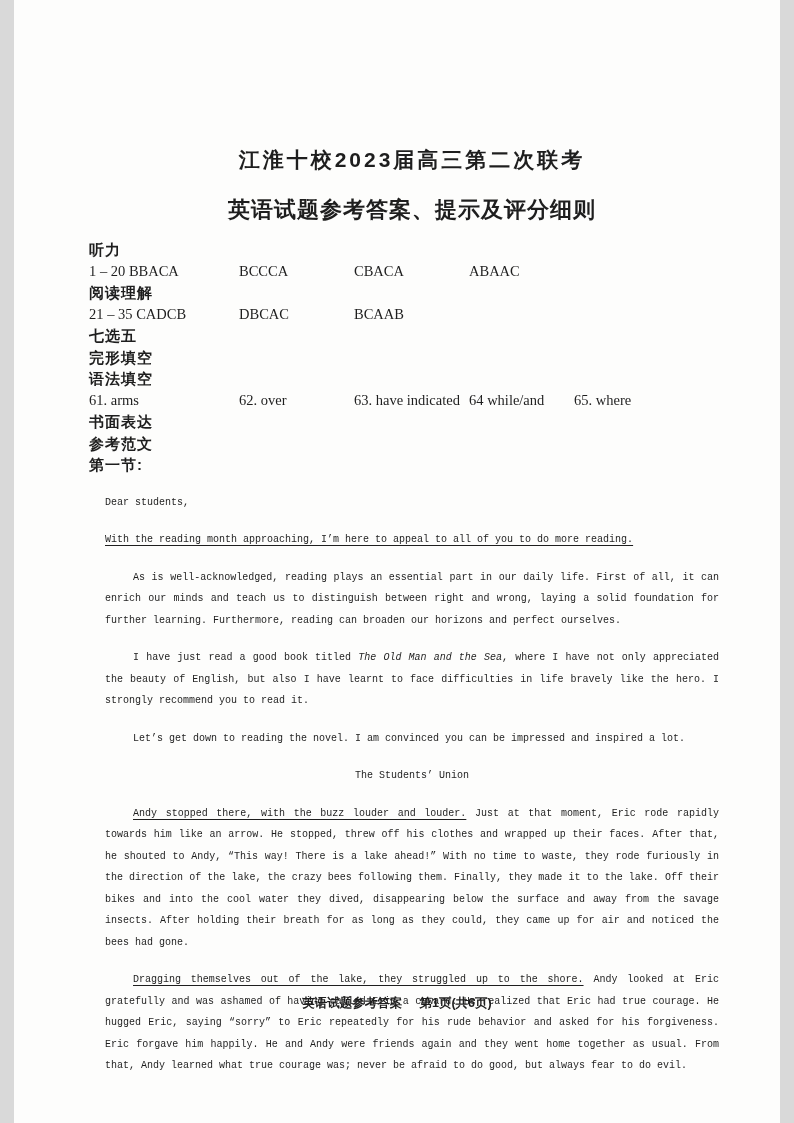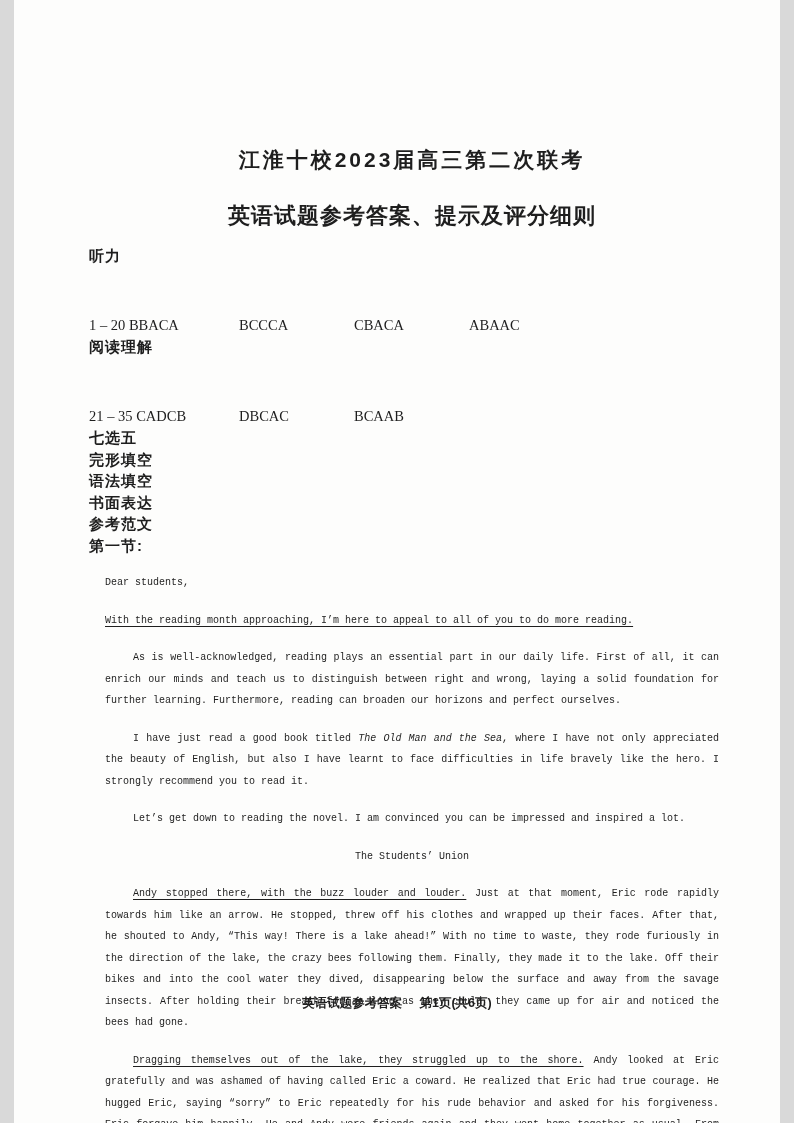--- a/index.html
+++ b/index.html
@@ -28,34 +28,34 @@
     text-align: center;
     font-size: 21px;
     letter-spacing: 3px;
     line-height: 28px;
   }
   .subtitle {
     text-align: center;
     font-size: 22px;
     letter-spacing: 1px;
     line-height: 30px;
-    margin-top: 27px;
+    margin-top: 21px;
     margin-bottom: 14px;
   }
   .label {
     font-size: 15px;
     line-height: 21.5px;
     letter-spacing: 1px;
   }
   .serif {
     font-family: "Liberation Serif", "DejaVu Serif", serif;
     font-size: 14.5px;
     line-height: 21.5px;
   }
-  .row { display: flex; margin-top: 48px; }
+  .row { display: flex; }
   .c { display: block; }
   .c0 { width: 150px; }
   .c1 { width: 115px; }
   .c2 { width: 115px; }
   .c3 { width: 105px; }
   .c4 { flex: 1; }
   p.bt {
     margin: 16px;
     font-family: Liberation Mono, monospace;
     font-size: 10px;
@@ -99,20 +99,27 @@
       <span class="c c0">21 – 35 CADCB</span>
       <span class="c c1">DBCAC</span>
       <span class="c c4">BCAAB</span>
     </div>
 
     <div class="label zh">七选五</div>
 
     <div class="label zh">完形填空</div>
 
     <div class="label zh">语法填空</div>
+    <div class="row serif">
+      <span class="c c0">61. arms</span>
+      <span class="c c1">62. over</span>
+      <span class="c c2">63. have indicated</span>
+      <span class="c c3">64 while/and</span>
+      <span class="c c4">65. where</span>
+    </div>
 
     <div class="label zh">书面表达</div>
     <div class="label zh">参考范文</div>
     <div class="label zh">第一节:</div>
 
     <p class="bt">Dear students,</p>
     <p class="bt"><span class="u">With the reading month approaching, I’m here to appeal to all of you to do more reading.</span></p>
     <p class="bt indent"><span>As is well-acknowledged, reading plays an essential part in our daily life. First of all, it can enrich our minds and teach us to distinguish between right and wrong, laying a solid foundation for further learning. Furthermore, reading can broaden our horizons and perfect ourselves.</span></p>
     <p class="bt indent"><span>I have just read a good book titled </span><span class="i">The Old Man and the Sea</span><span>, where I have not only appreciated the beauty of English, but also I have learnt to face difficulties in life bravely like the hero. I strongly recommend you to read it.</span></p>
     <p class="bt indent"><span>Let’s get down to reading the novel. I am convinced you can be impressed and inspired a lot.</span></p>

